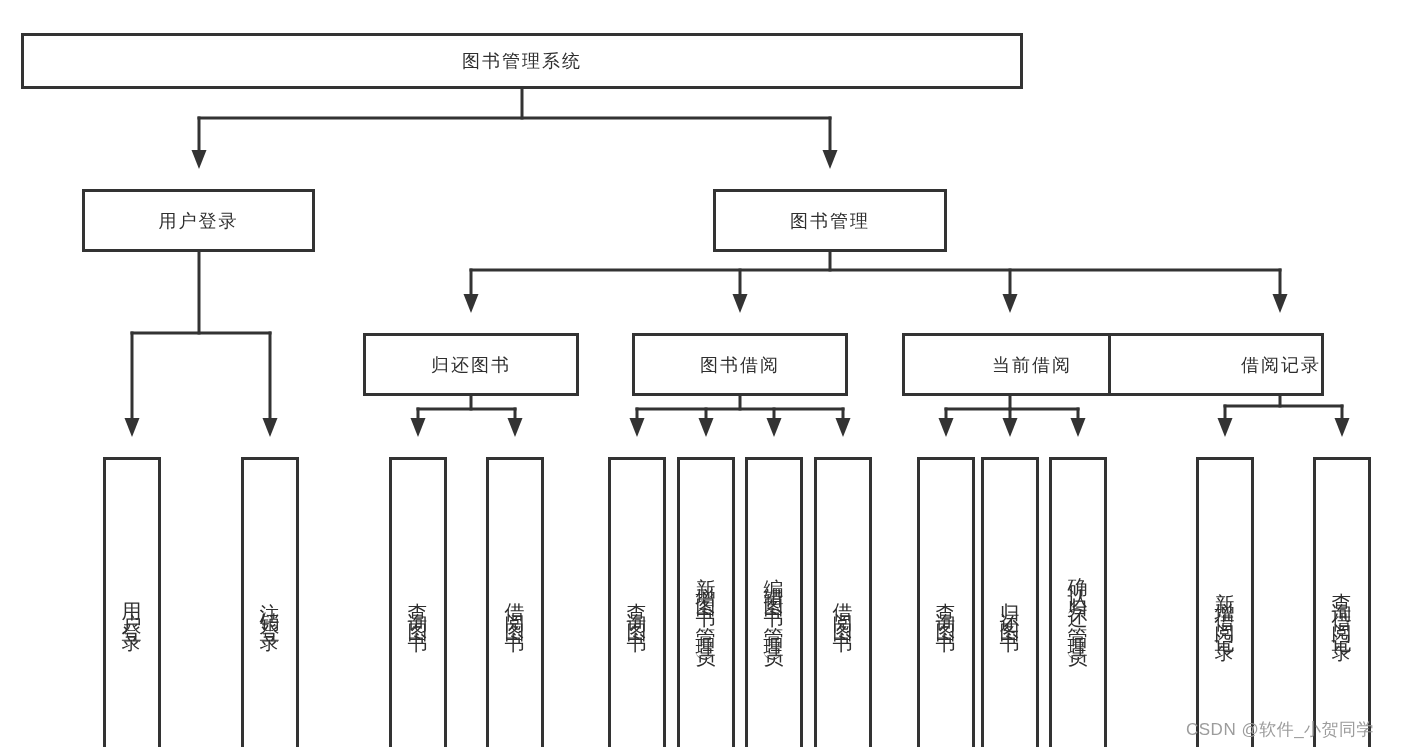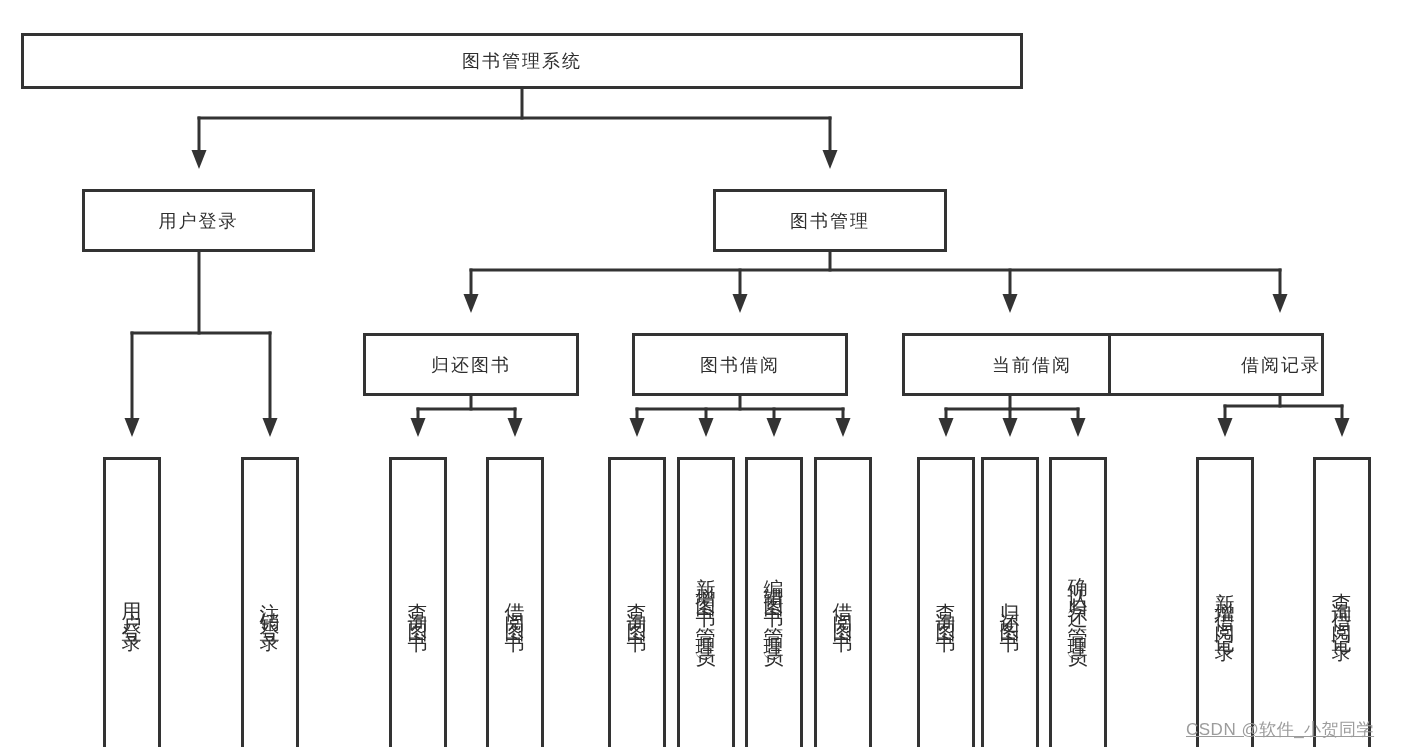--- a/index.html
+++ b/index.html
@@ -39,21 +39,20 @@
   }
   .watermark {
     position: absolute;
     left: 1186px;
     top: 718px;
     font-size: 17px;
     letter-spacing: 0.5px;
     color: #9c9c9c;
     white-space: nowrap;
     z-index: 5;
-    text-decoration: underline;
   }
   
   .n-root  { left: 21px;  top: 13px;  width: 1002px; height: 56px; }
   .n-l2a   { left: 82px;  top: 169px; width: 233px;  height: 63px; }
   .n-l2b   { left: 713px; top: 169px; width: 234px;  height: 63px; }
   .n-l3a   { left: 363px; top: 313px; width: 216px;  height: 63px; }
   .n-l3b   { left: 632px; top: 313px; width: 216px;  height: 63px; }
   .n-l3c   { left: 902px; top: 313px; width: 216px;  height: 63px; padding-left: 44px; }
   .n-l3d   { left: 1108px;top: 313px; width: 216px;  height: 63px; justify-content: flex-end; }
   .leaf    { top: 437px; width: 58px; height: 300px; }

